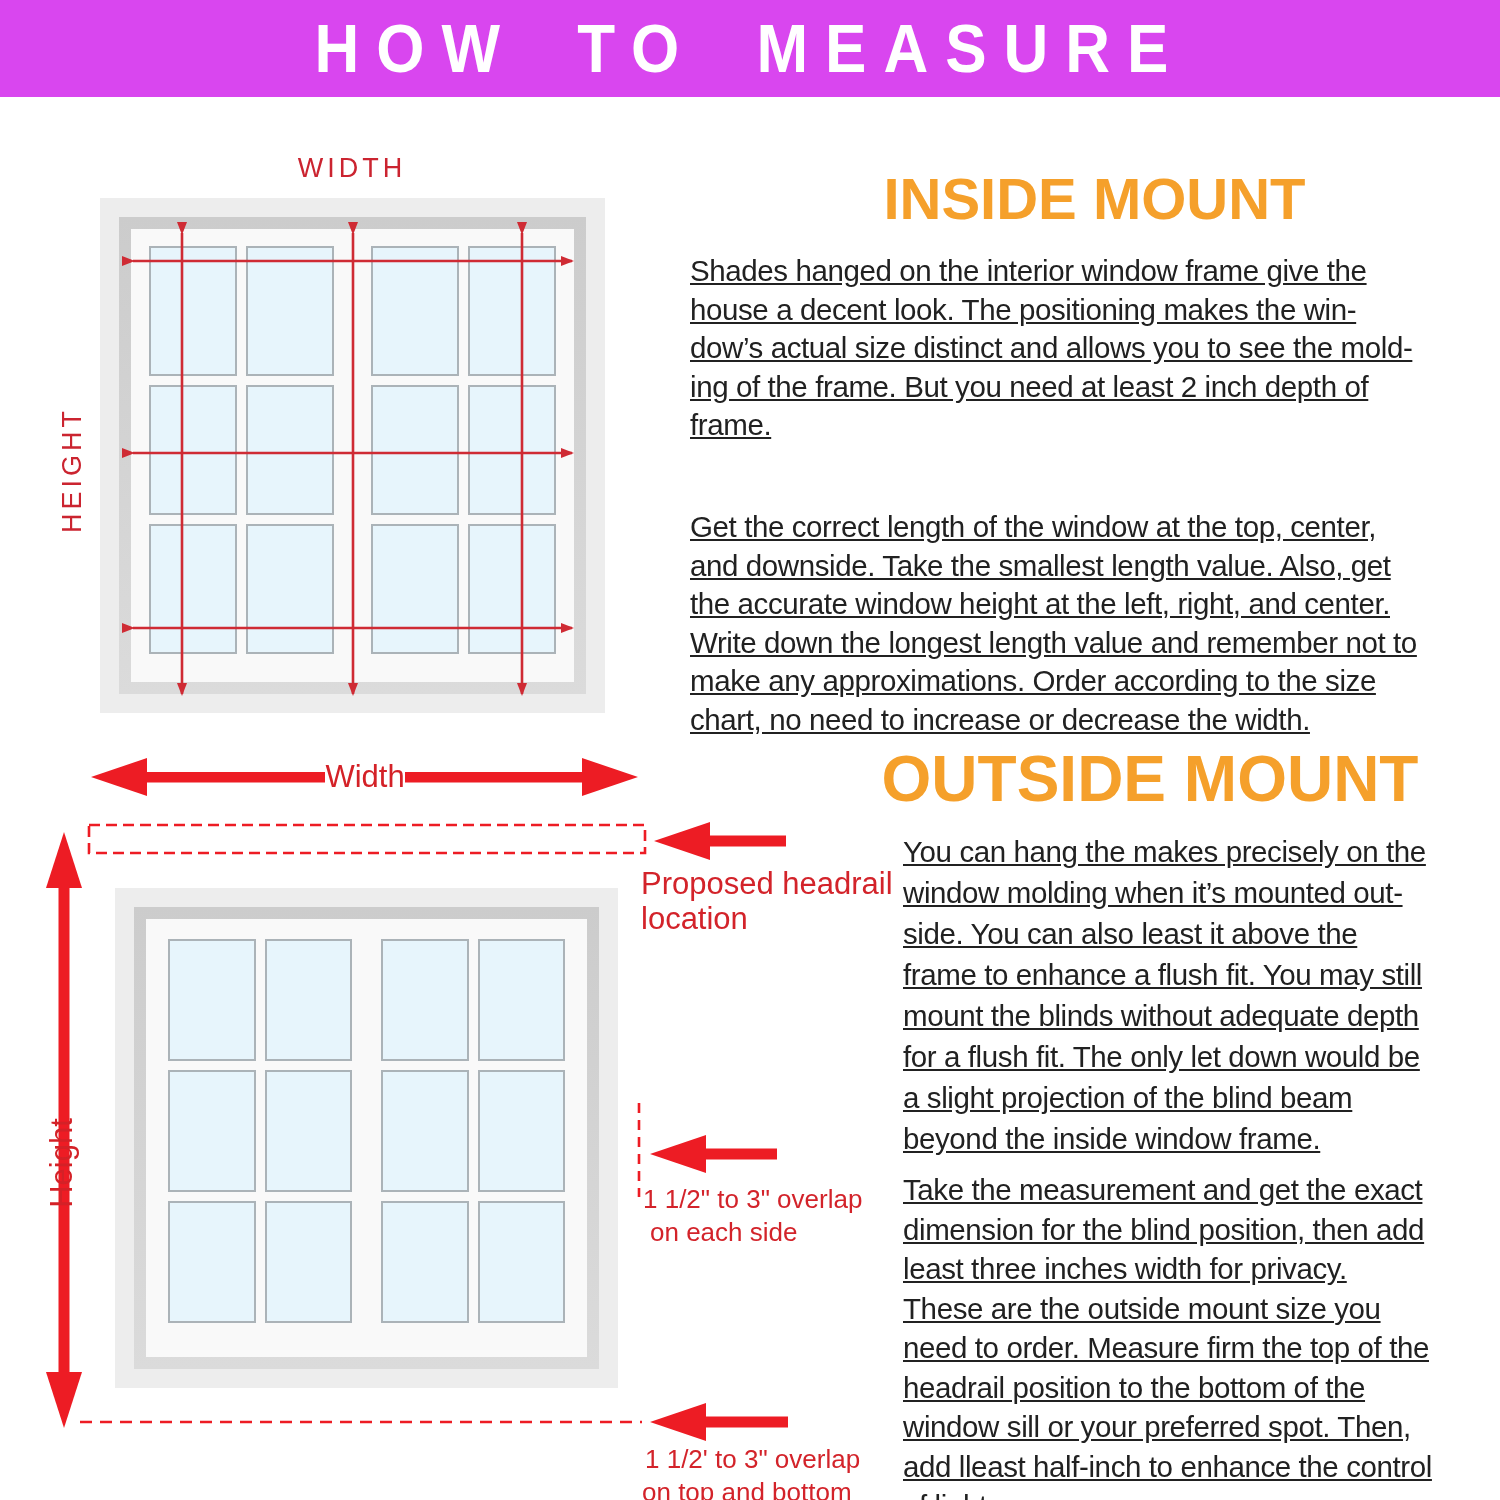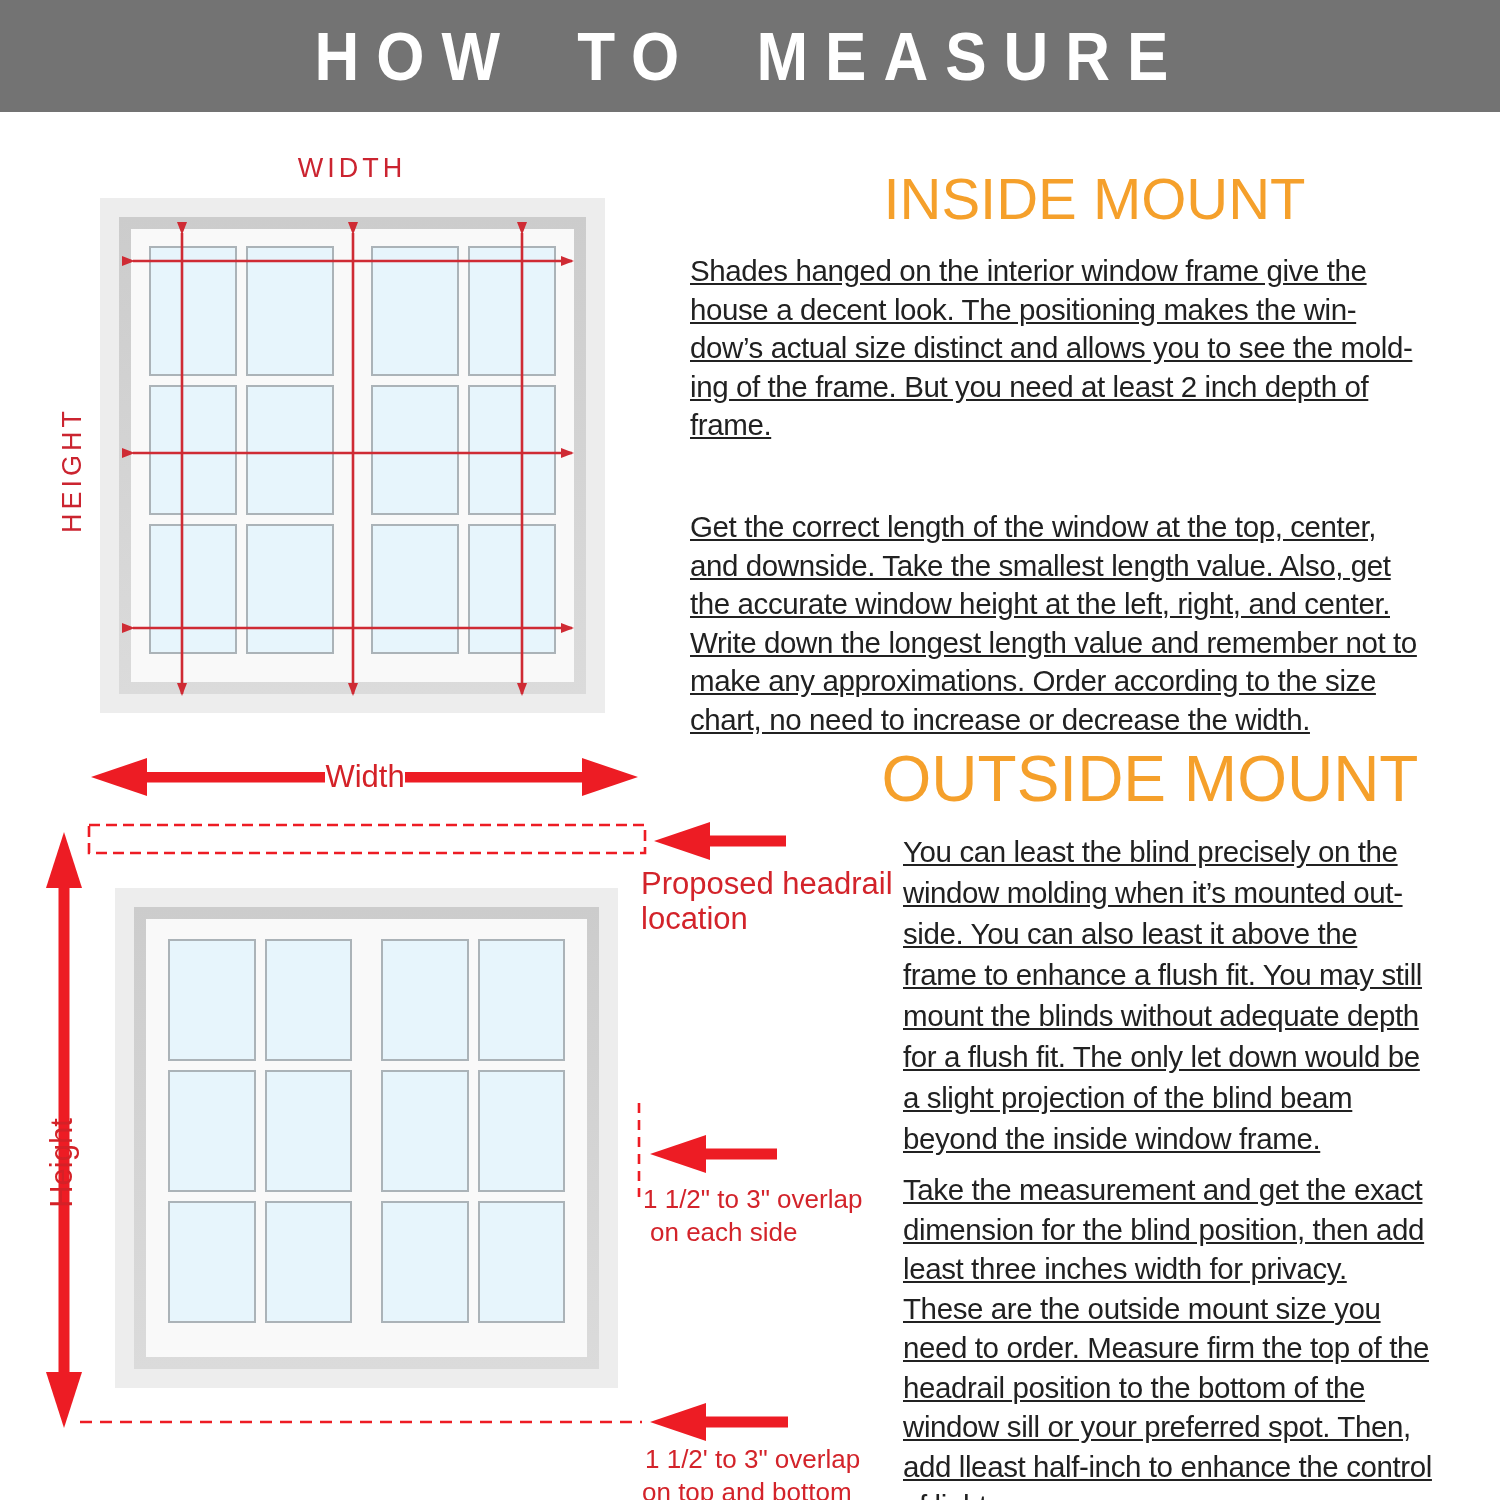--- a/index.html
+++ b/index.html
@@ -1,22 +1,22 @@
 <!DOCTYPE html>
 <html><head>
 <meta charset="utf-8">
 <style>
   * { margin:0; padding:0; box-sizing:border-box; }
   html,body { width:1500px; height:1500px; background:#ffffff; overflow:hidden;
               font-family:"Liberation Sans", sans-serif; }
   .canvas { position:absolute; left:0; top:0; width:1500px; height:1500px; }
 
   
-  .banner { position:absolute; left:0; top:0; width:1500px; height:112px;
-            background:#737373; display:flex; align-items:center; justify-content:center; }
+  .banner { position:absolute; left:0; top:0; width:1500px; height:97px;
+            background:#d946ef; display:flex; align-items:center; justify-content:center; }
   .banner span { color:#ffffff; font-weight:bold; font-size:62px; letter-spacing:17px;
                  word-spacing:26px; transform:scaleY(1.1); white-space:nowrap; }
 
   
   .rlabel { position:absolute; color:#cb2430; font-size:27px; letter-spacing:4px;
             transform:translate(-50%,-50%); white-space:nowrap; }
   .rlabel.vert { transform:translate(-50%,-50%) rotate(-90deg); }
   .rword { position:absolute; color:#d42127; font-size:31px;
            transform:translate(-50%,-50%); white-space:nowrap; }
   .rword.vert { transform:translate(-50%,-50%) rotate(-90deg); }
@@ -40,21 +40,21 @@
   #win1 .mullion { width:37px; }
   
   #win2 { left:115px; top:888px; width:503px; height:500px; }
   #win2 .panes { left:22px; top:20px; width:397px; height:382px; }
   #win2 .sash { width:184px; grid-auto-rows:122px; }
   #win2 .mullion { width:29px; }
 
   .overlay { position:absolute; left:0; top:0; pointer-events:none; }
 
   
-  .mount-heading { position:absolute; color:#F5A02B; font-weight:normal; text-align:center;
+  .mount-heading { position:absolute; color:#F5A02B; font-weight:bold; text-align:center;
                    white-space:nowrap; }
   #inside-heading { left:716px; top:165px; width:757px; font-size:58px; }
   #outside-heading { left:880px; top:742px; width:540px; font-size:64px; }
   .para { position:absolute; color:#212121; font-size:29.5px; letter-spacing:-0.4px;text-decoration:underline; }
   .tline { white-space:nowrap; }
   #inside-p1 { left:690px; top:252px; line-height:38.6px; }
   #inside-p2 { left:690px; top:508px; line-height:38.6px; }
   #outside-p1 { left:903px; top:831px; line-height:41px; }
   #outside-p2 { left:903px; top:1170px; line-height:39.5px; }
 </style>
@@ -198,21 +198,21 @@
     <div class="tline">and downside. Take the smallest length value. Also, get</div>
     <div class="tline">the accurate window height at the left, right, and center.</div>
     <div class="tline">Write down the longest length value and remember not to</div>
     <div class="tline">make any approximations. Order according to the size</div>
     <div class="tline">chart, no need to increase or decrease the width.</div>
   </div>
 
   <div class="mount-heading" id="outside-heading">OUTSIDE MOUNT</div>
 
   <div class="para" id="outside-p1">
-    <div class="tline">You can least the blind precisely on the</div>
+    <div class="tline">You can hang the makes precisely on the</div>
     <div class="tline">window molding when it’s mounted out-</div>
     <div class="tline">side. You can also least it above the</div>
     <div class="tline">frame to enhance a flush fit. You may still</div>
     <div class="tline">mount the blinds without adequate depth</div>
     <div class="tline">for a flush fit. The only let down would be</div>
     <div class="tline">a slight projection of the blind beam</div>
     <div class="tline">beyond the inside window frame.</div>
   </div>
 
   <div class="para" id="outside-p2">

